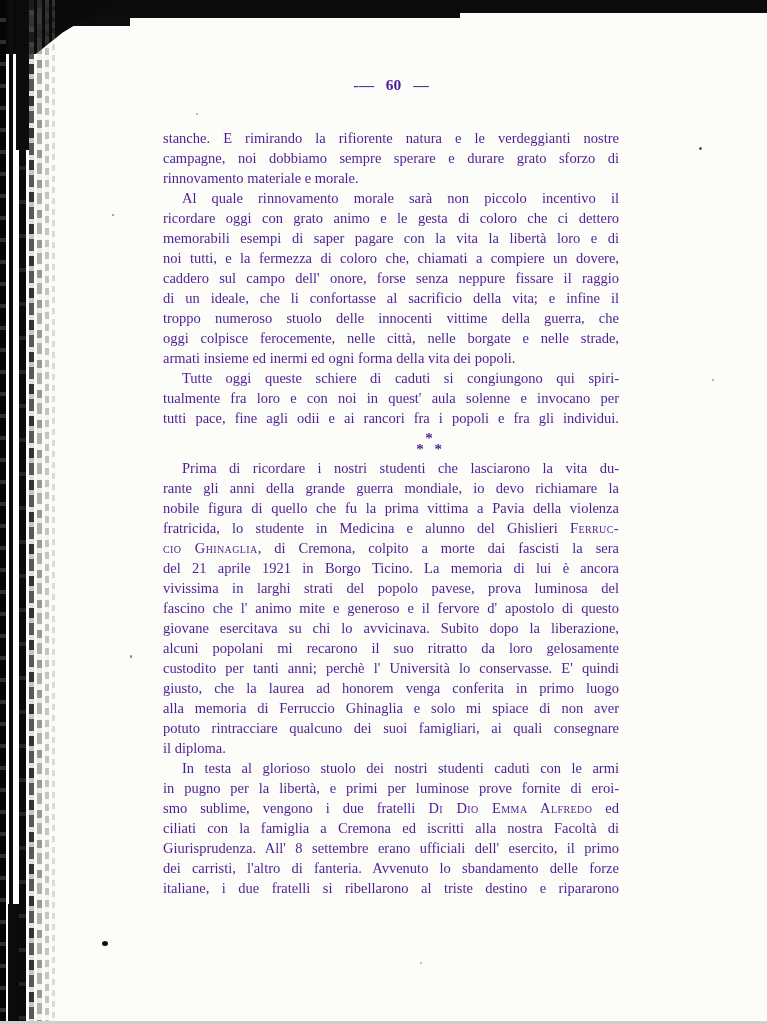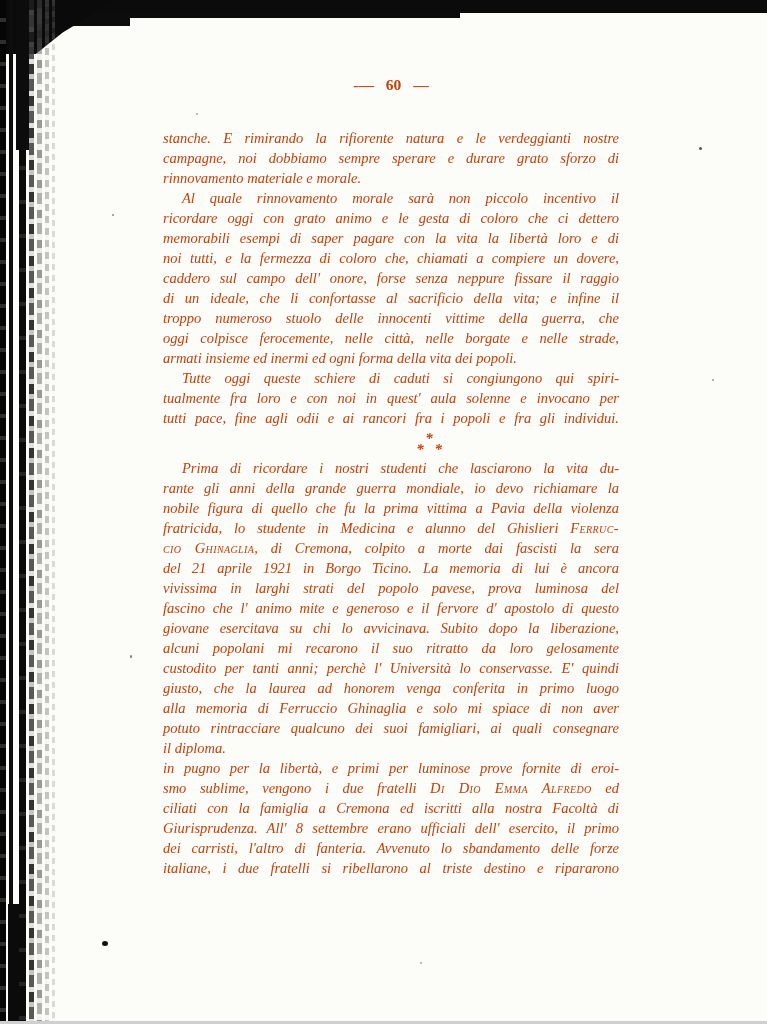--- a/index.html
+++ b/index.html
@@ -1,18 +1,18 @@
 <!DOCTYPE html>
 <html><head>
 <meta charset="utf-8">
 <style>
   html,body{margin:0;padding:0;background:#777;}
   .scan{
     position:relative;width:767px;height:1024px;overflow:hidden;
-    background:#fcfcf9;color:#c2410c;
+    background:#fcfcf9;color:#4c1d95;
     font-family:"Liberation Serif","DejaVu Serif",serif;
   }
   
   .top-band{position:absolute;top:0;left:0;width:767px;height:13px;background:#0b0b0b;}
   .top-band2{position:absolute;top:13px;left:0;width:460px;height:5px;background:#0c0c0c;}
   .top-band3{position:absolute;top:18px;left:0;width:130px;height:8px;background:#0d0d0d;}
   .corner-blob{position:absolute;top:0;left:0;width:112px;height:54px;background:#0a0a0a;
     clip-path:polygon(0 0,100% 0,80% 30%,56% 60%,32% 100%,0 100%);}
   .streak{position:absolute;top:0;height:1024px;}
   .s1{left:0;width:6px;background:repeating-linear-gradient(180deg,#050505 0 18px,#2e2e2e 18px 22px);}
@@ -30,21 +30,21 @@
   .sp2{left:699px;top:147px;width:3px;height:3px;background:#555;}
   .sp3{left:712px;top:379px;width:2px;height:2px;background:#999;}
   .sp4{left:196px;top:113px;width:2px;height:2px;background:#aaa;}
   .sp5{left:420px;top:962px;width:2px;height:2px;background:#aaa;}
   .sp6{left:130px;top:655px;width:2px;height:3px;background:#777;}
   .sp7{left:112px;top:214px;width:2px;height:2px;background:#888;}
   
   .header{position:absolute;left:163px;width:456px;top:76px;text-align:center;
     font-size:15.5px;font-weight:bold;word-spacing:8px;}
   .textblock{position:absolute;left:163px;top:128px;width:456px;
-    font-size:14.5px;line-height:20px;font-style:italic;}
+    font-size:14.5px;line-height:20px;}
   .para{margin:0;}
   .line{text-align:justify;text-align-last:justify;white-space:normal;}
   .line.short{text-align-last:left;}
   .line.first{text-indent:19px;}
   .sc{font-variant:small-caps;letter-spacing:.4px;}
   .separator{text-align:center;padding:5px 0 3px;transform:translateX(38px);
     font-size:15px;line-height:11px;font-weight:bold;}
   .separator .row2{word-spacing:7px;}
 </style>
 </head>
@@ -125,20 +125,21 @@
       <div class="line">giovane esercitava su chi lo avvicinava. Subito dopo la liberazione,</div>
       <div class="line">alcuni popolani mi recarono il suo ritratto da loro gelosamente</div>
       <div class="line">custodito per tanti anni; perchè l' Università lo conservasse. E' quindi</div>
       <div class="line">giusto, che la laurea ad honorem venga conferita in primo luogo</div>
       <div class="line">alla memoria di Ferruccio Ghinaglia e solo mi spiace di non aver</div>
       <div class="line">potuto rintracciare qualcuno dei suoi famigliari, ai quali consegnare</div>
       <div class="line short">il diploma.</div>
     </div>
 
     <div class="para">
+      <div class="line first">In testa al glorioso stuolo dei nostri studenti caduti con le armi</div>
       <div class="line">in pugno per la libertà, e primi per luminose prove fornite di eroi-</div>
       <div class="line">
         <span>smo sublime, vengono i due fratelli </span><span class="sc">Di Dio Emma Alfredo</span><span> ed</span>
       </div>
       <div class="line">ciliati con la famiglia a Cremona ed iscritti alla nostra Facoltà di</div>
       <div class="line">Giurisprudenza. All' 8 settembre erano ufficiali dell' esercito, il primo</div>
       <div class="line">dei carristi, l'altro di fanteria. Avvenuto lo sbandamento delle forze</div>
       <div class="line">italiane, i due fratelli si ribellarono al triste destino e ripararono</div>
     </div>
 

